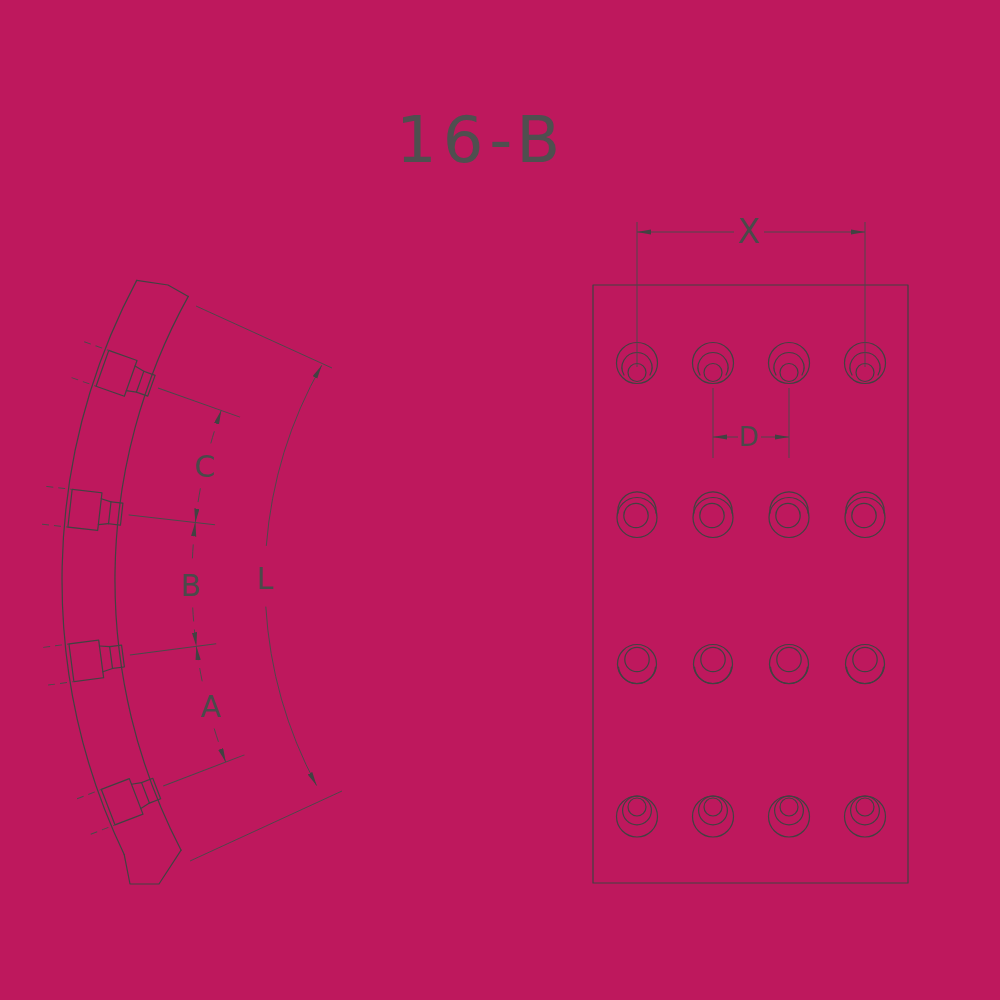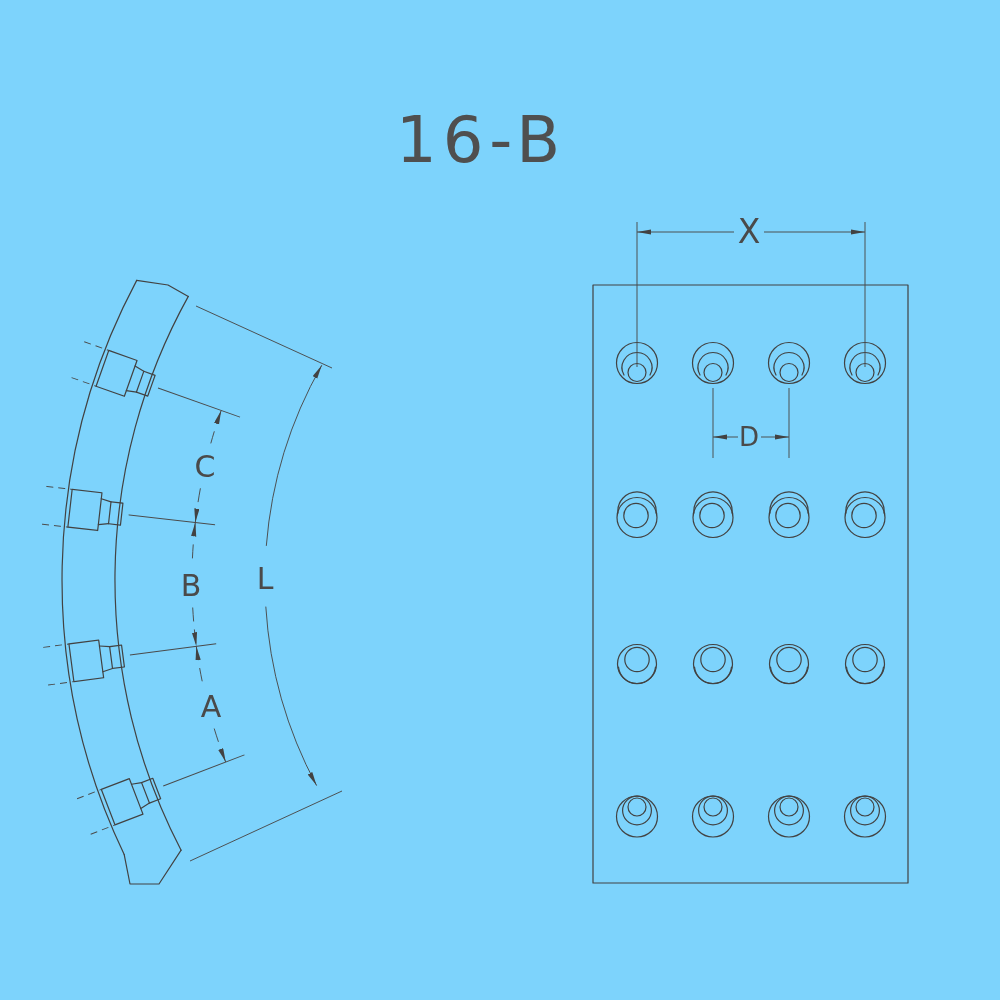--- a/index.html
+++ b/index.html
@@ -3,21 +3,21 @@
 <meta charset="utf-8">
 <style>
   html, body {
     margin: 0;
     padding: 0;
     background: #ffffff;
   }
   .page {
     width: 1000px;
     height: 1000px;
-    background: #7dd3fc;
+    background: #be185d;
     position: relative;
     font-family: "DejaVu Sans", sans-serif;
   }
   svg { display: block; }
   .outline {
     fill: none;
     stroke: #424242;
     stroke-width: 1.2;
     stroke-linecap: round;
     stroke-linejoin: round;

